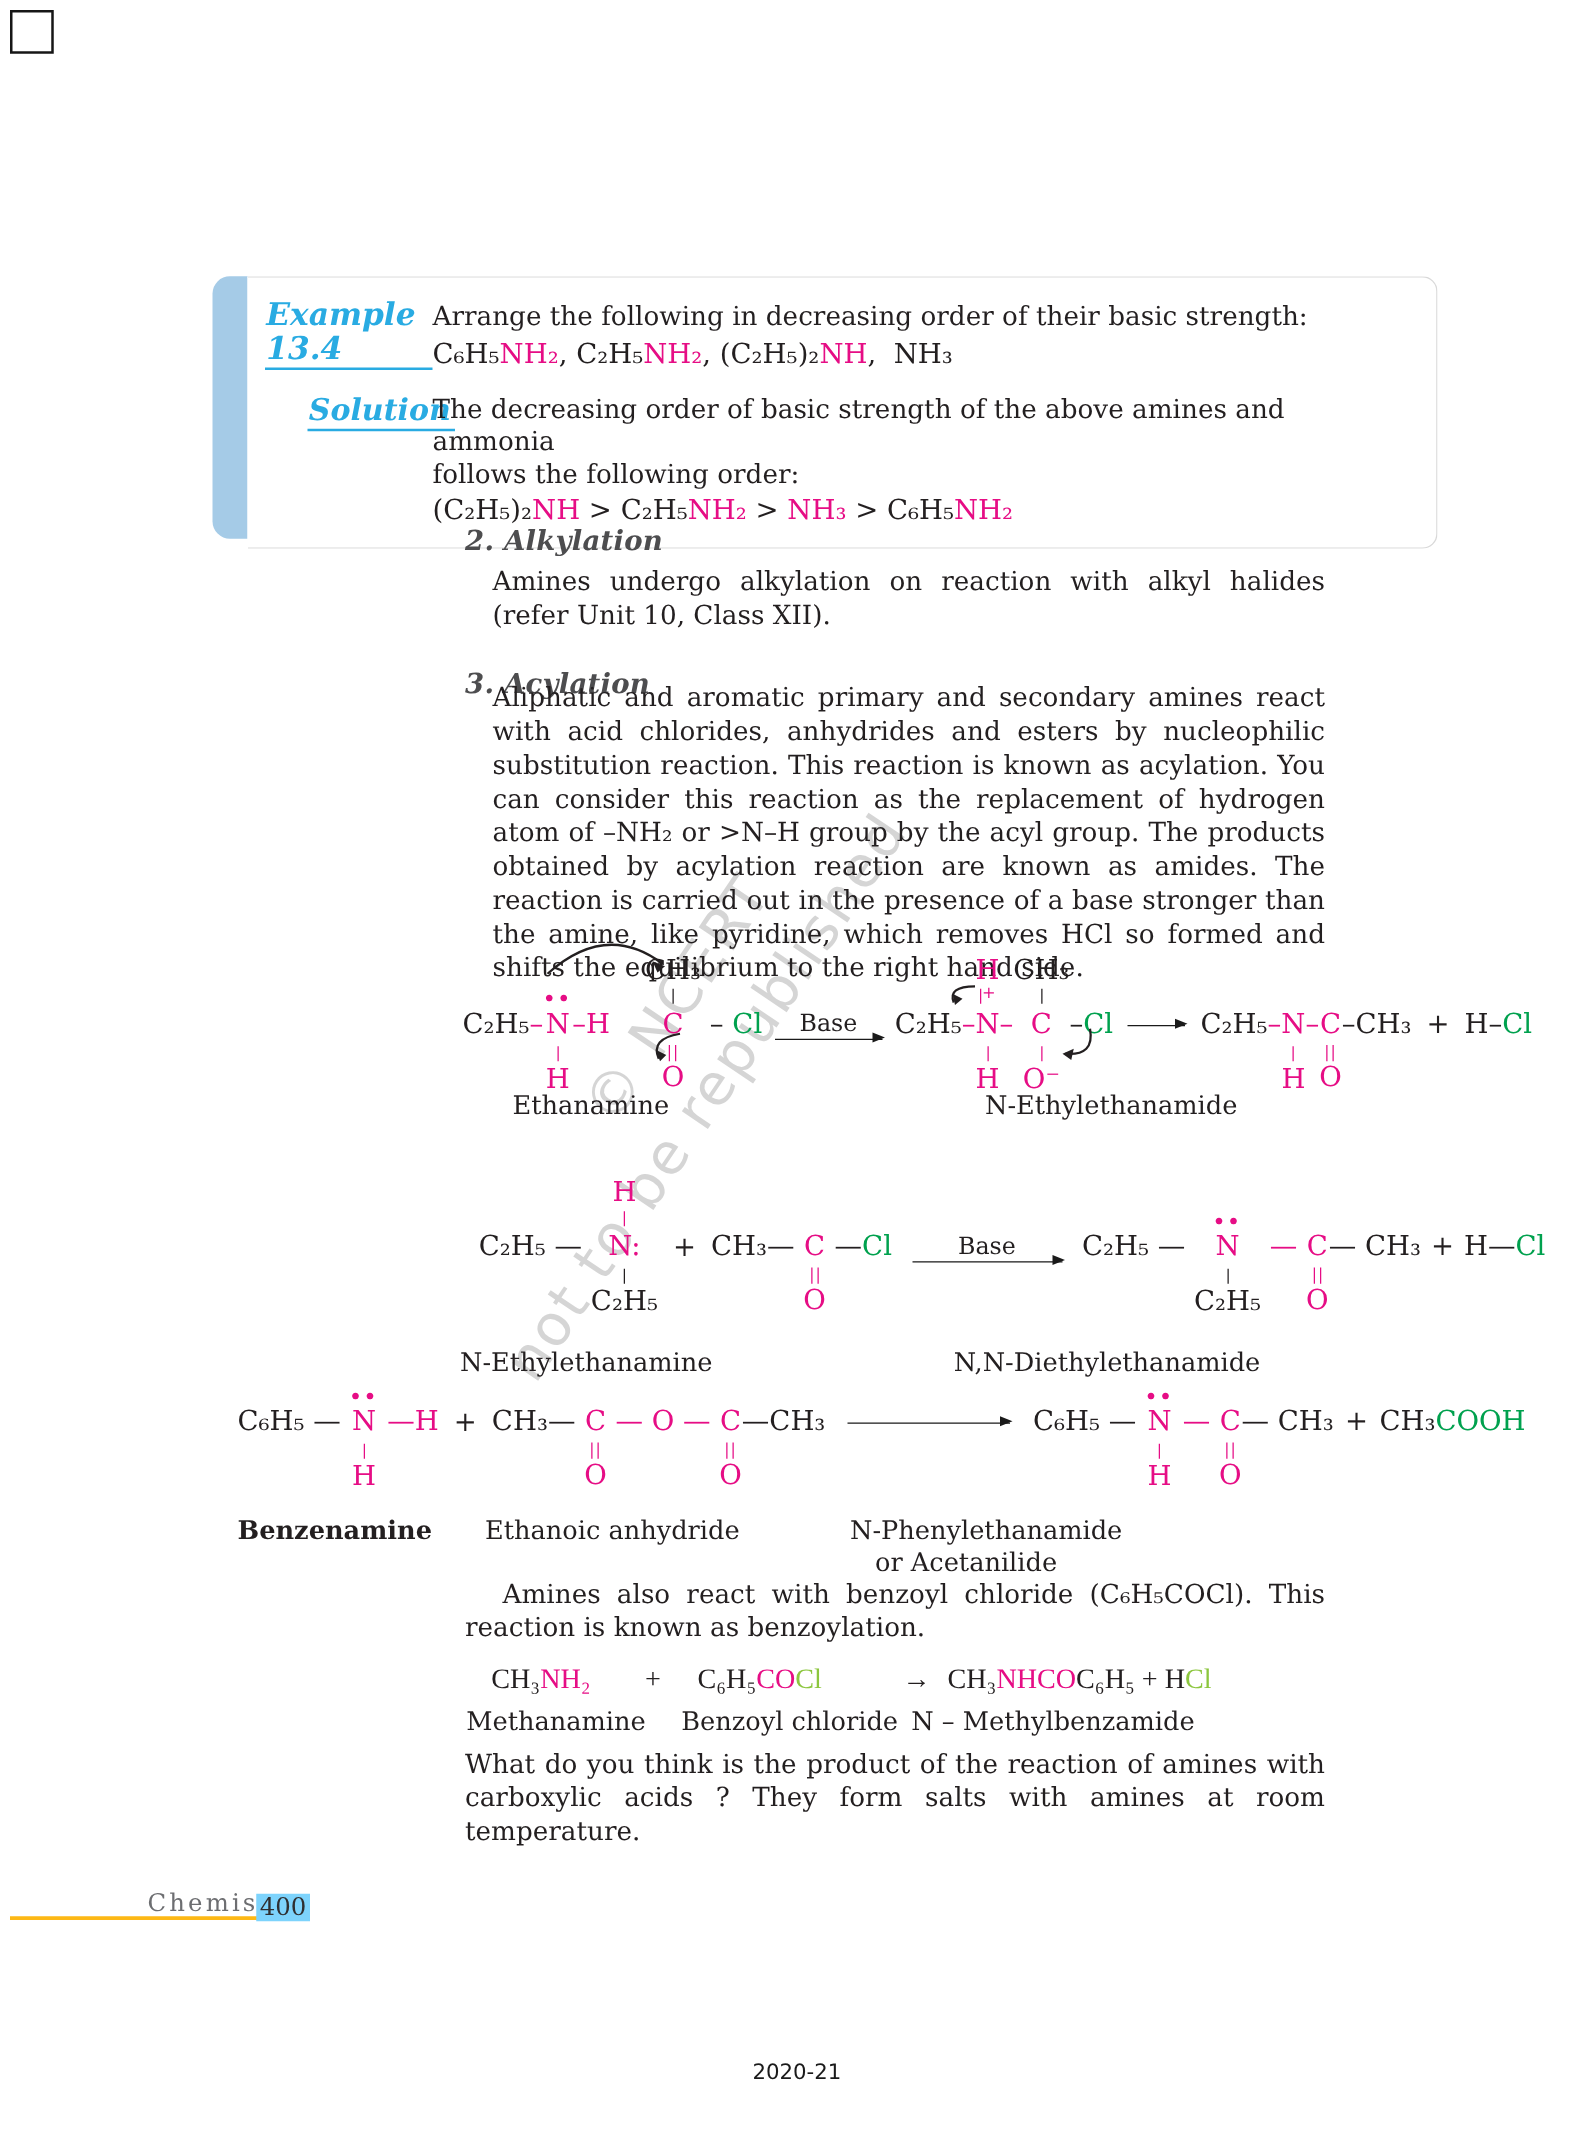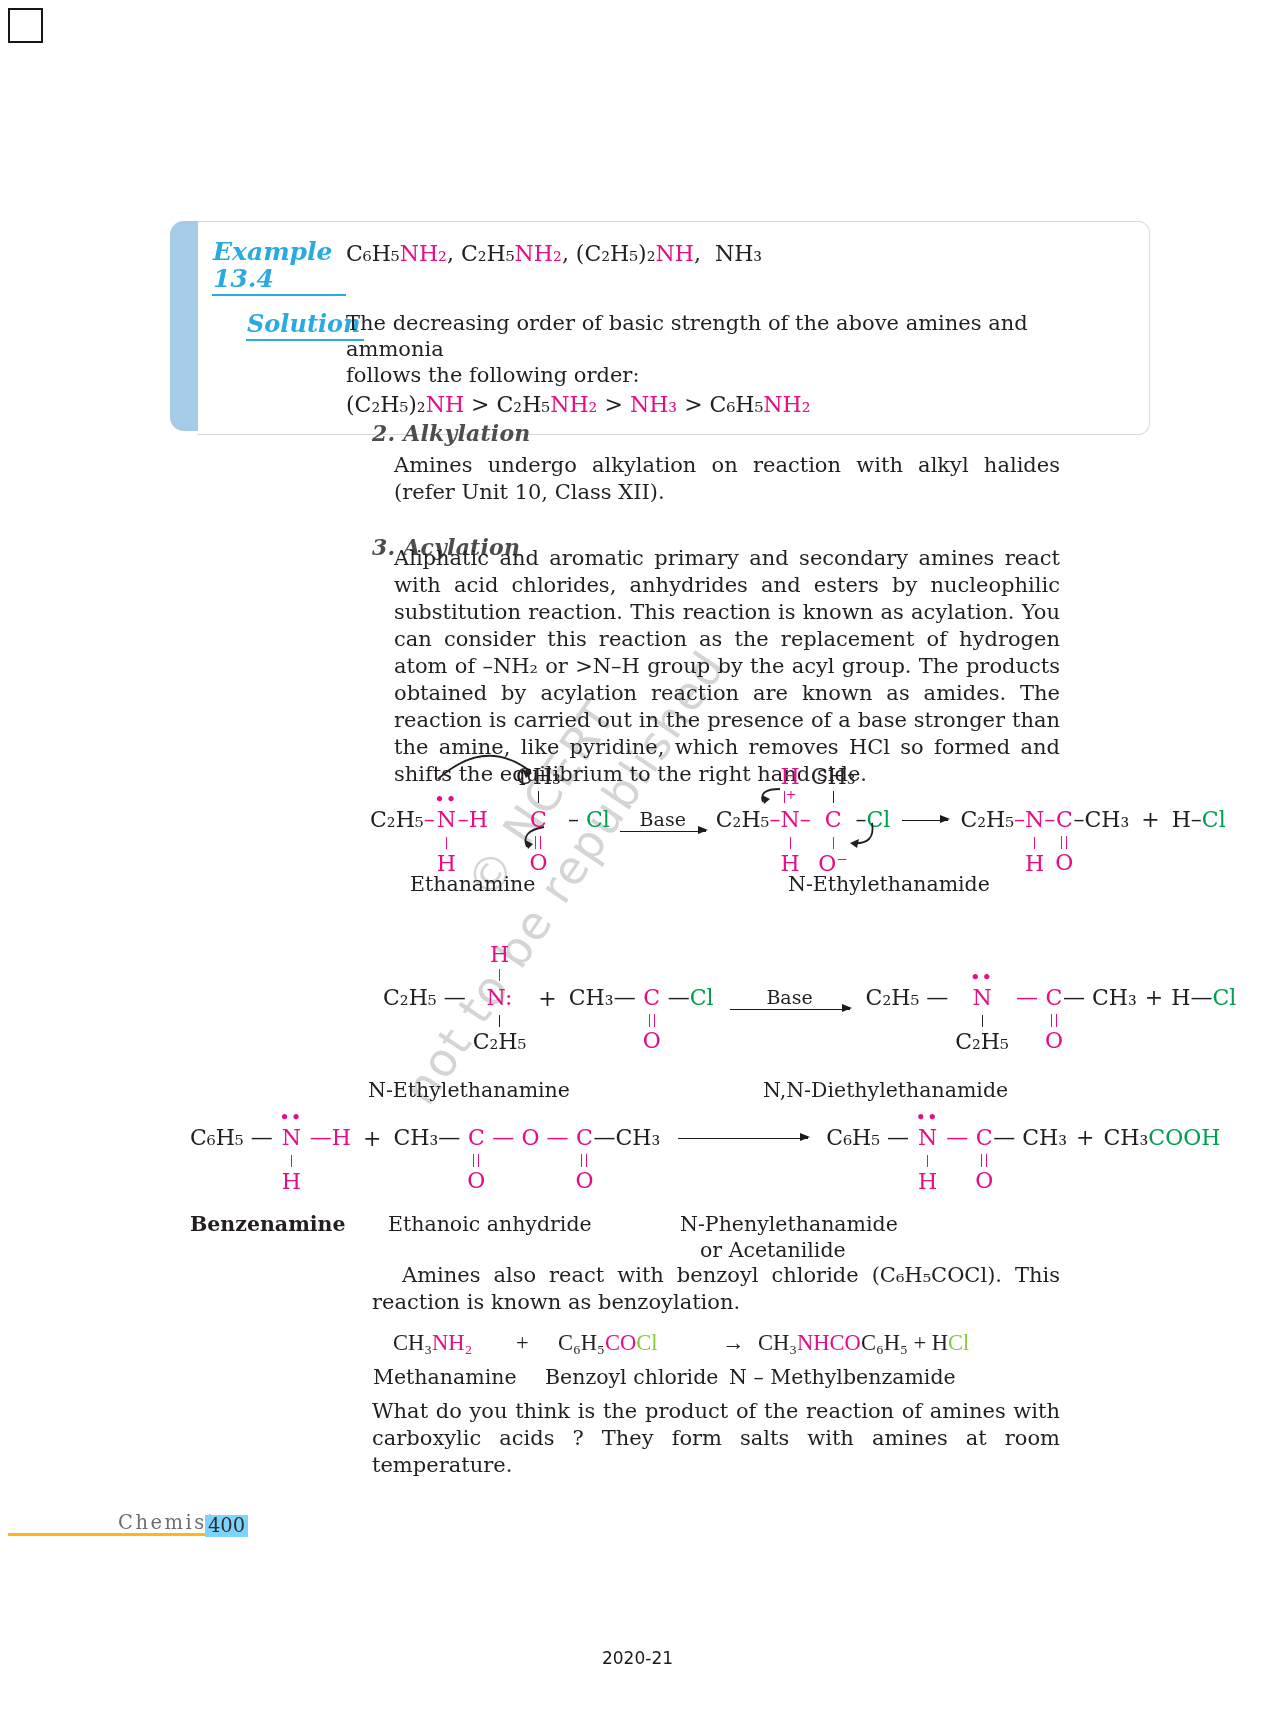--- a/index.html
+++ b/index.html
@@ -79,20 +79,21 @@
 <div class="abs wm wm2">not to be republished</div>
 
 <div class="abs exwrap">
   <div class="exbar"></div>
   <div class="exbox">
     <div class="exrow">
       <div class="exlabcol">
         <span class="exlab">Example 13.4</span>
       </div>
       <div class="extext">
+        <div>Arrange the following in decreasing order of their basic strength:</div>
         <div class="exformula pre"><span class="k">C₆H₅</span><span class="m">NH₂</span><span class="k">, </span><span class="k">C₂H₅</span><span class="m">NH₂</span><span class="k">, (C₂H₅)₂</span><span class="m">NH</span><span class="k">,  NH₃</span></div>
       </div>
     </div>
     <div class="exrow" style="margin-top:14px;">
       <div class="exlabcol">
         <span class="exlab sol">Solution</span>
       </div>
       <div class="extext exrow2text">
         <div>The decreasing order of basic strength of the above amines and ammonia</div>
         <div>follows the following order:</div>

